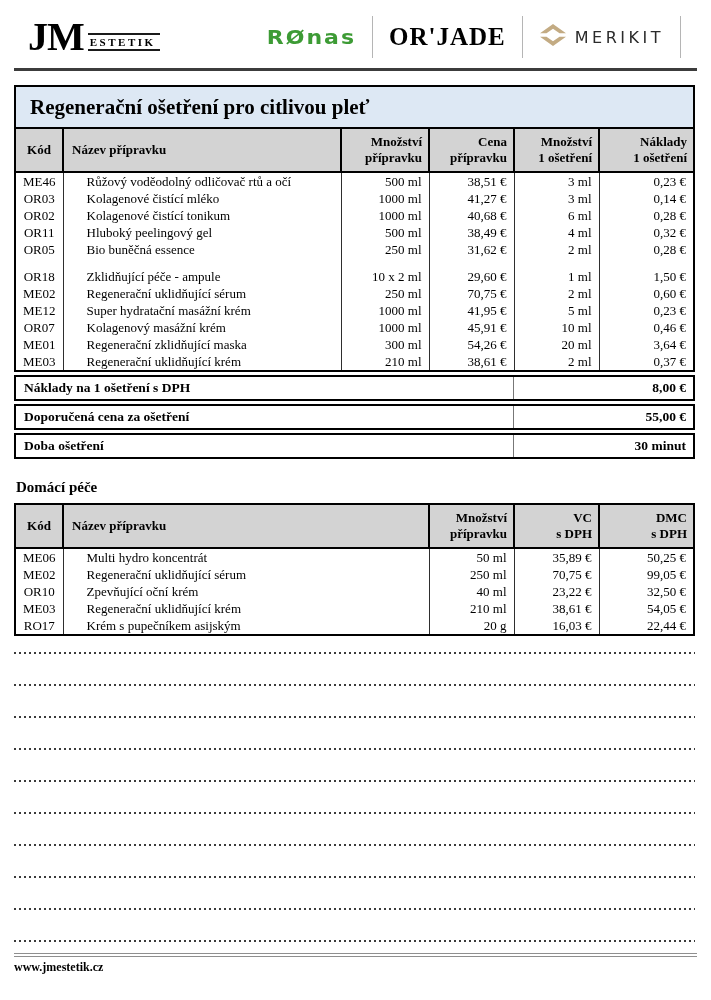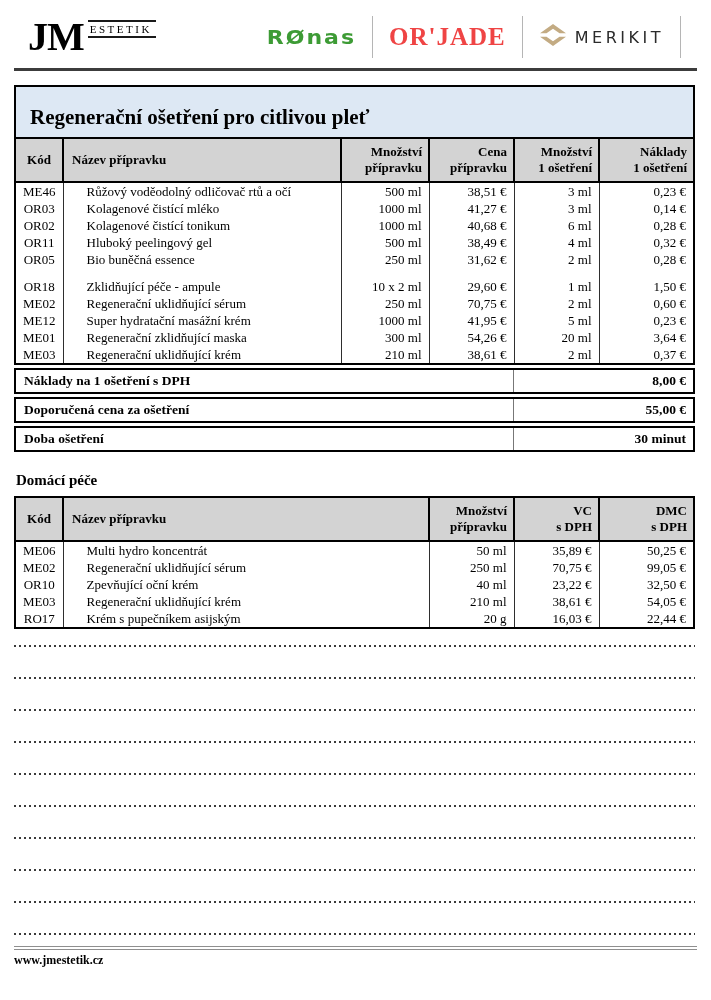--- a/index.html
+++ b/index.html
@@ -8,46 +8,46 @@
     font-family:"Liberation Serif","DejaVu Serif",serif;
     color:#000;
   }
   .page{padding:12px 14px 0 14px;}
 
   
   .brand-row{display:flex;align-items:center;height:50px;}
   .jm-logo{display:flex;align-items:flex-end;gap:4px;margin-left:14px;}
   .jm-main{font-size:40px;font-weight:700;line-height:0.85;letter-spacing:-1px;}
   .jm-sub{
-    font-size:11px;font-weight:400;letter-spacing:2.5px;
+    font-size:11px;font-weight:700;letter-spacing:2.5px;
     border-top:2px solid #1a1a1a;border-bottom:2px solid #1a1a1a;
-    padding:1px 4px 1px 2px;margin-bottom:16px;
+    padding:1px 4px 1px 2px;margin-bottom:3px;
   }
   .partner-logos{display:flex;align-items:center;margin-left:auto;height:46px;}
   .logo-divider{width:1px;height:42px;background:#b5b5b5;margin:0 16px;}
   .logo{display:flex;align-items:center;white-space:nowrap;}
   .ronas-text{
     font-family:"DejaVu Sans","Liberation Sans",sans-serif;
     color:#3d9b35;font-size:22px;font-weight:700;letter-spacing:2px;
     transform:scaleY(.92);
   }
-  .orjade-text{color:#ef4444;font-size:25px;font-weight:700;letter-spacing:1px;}
+  .orjade-text{color:#000000;font-size:25px;font-weight:700;letter-spacing:1px;}
   .merikit-text{
     font-family:"DejaVu Sans","Liberation Sans",sans-serif;
     color:#2b2b2b;font-size:16px;font-weight:500;letter-spacing:3.5px;margin-left:8px;
   }
   .header-rule{height:3px;background:#3c3c3c;margin-top:6px;}
 
   
   table{border-collapse:collapse;table-layout:fixed;width:681px;margin-top:14px;}
   th,td{overflow:hidden;}
   .title-cell{
     background:#dde8f4;border:2px solid #000;
     font-size:21px;font-weight:700;text-align:left;
-    padding:17px 0 7px 14px;height:26px;
+    padding:7px 0 7px 14px;height:26px;
   }
   th.colhead{
     background:#d3d3d3;border:2px solid #000;
     font-size:13px;font-weight:700;line-height:1.25;
     white-space:pre-line;vertical-align:middle;
     padding:4px 6px;height:34px;
   }
   th.colhead.h-left{text-align:left;padding-left:8px;}
   th.colhead.h-center{text-align:center;}
   th.colhead.h-right{text-align:right;}
@@ -212,20 +212,28 @@
         </tr>
         <tr>
           <td class="c0">ME12</td>
           <td class="c1">Super hydratační masážní krém</td>
           <td class="c2">1000 ml</td>
           <td class="c3">41,95 €</td>
           <td class="c4">5 ml</td>
           <td class="c5">0,23 €</td>
         </tr>
         <tr>
+          <td class="c0">OR07</td>
+          <td class="c1">Kolagenový masážní krém</td>
+          <td class="c2">1000 ml</td>
+          <td class="c3">45,91 €</td>
+          <td class="c4">10 ml</td>
+          <td class="c5">0,46 €</td>
+        </tr>
+        <tr>
           <td class="c0">ME01</td>
           <td class="c1">Regenerační zklidňující maska</td>
           <td class="c2">300 ml</td>
           <td class="c3">54,26 €</td>
           <td class="c4">20 ml</td>
           <td class="c5">3,64 €</td>
         </tr>
         <tr>
           <td class="c0">ME03</td>
           <td class="c1">Regenerační uklidňující krém</td>

